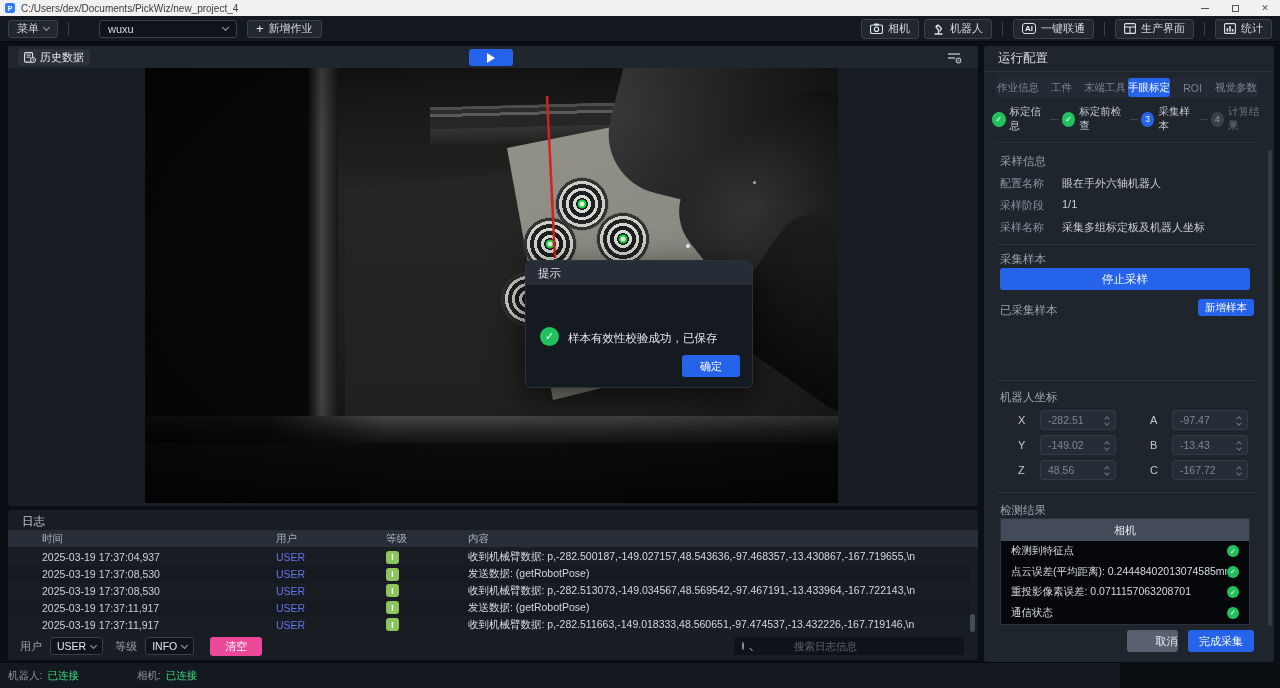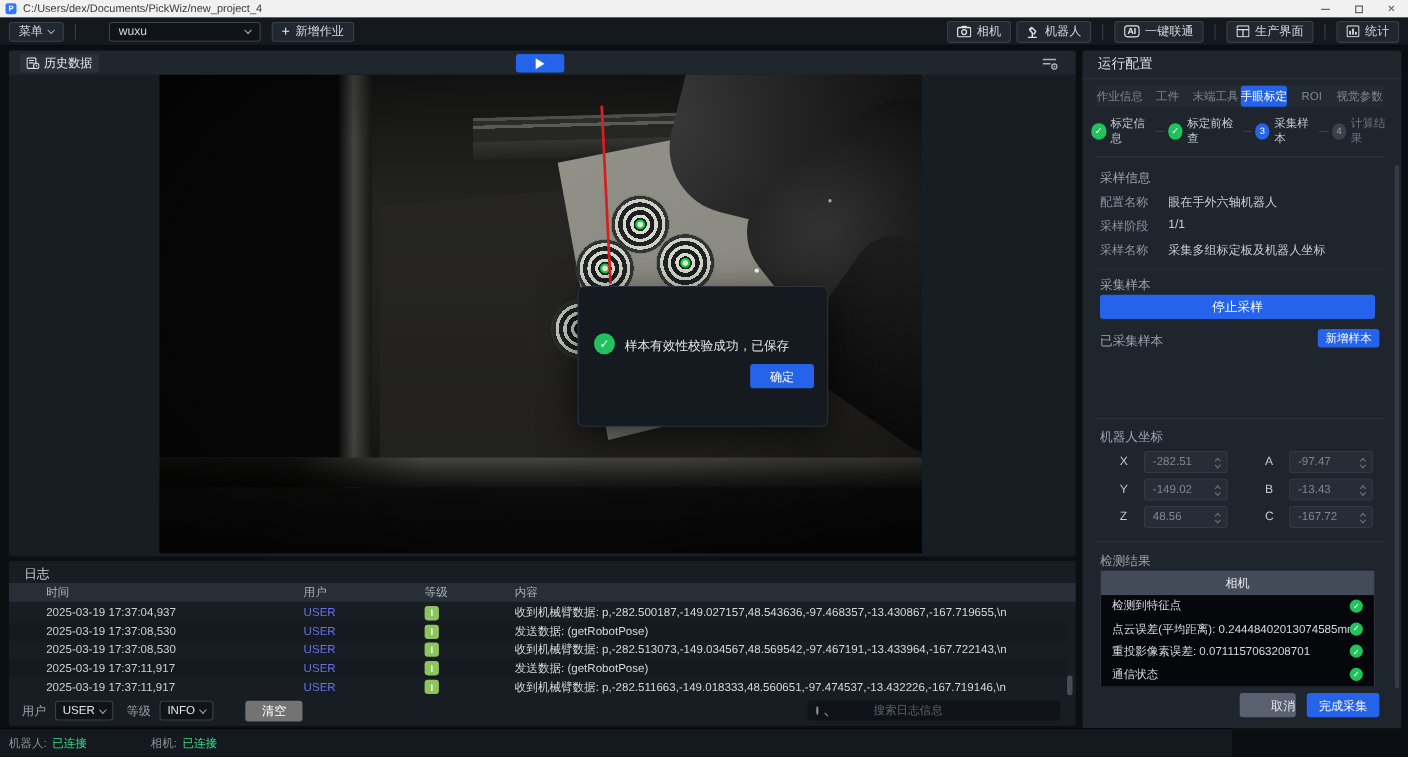--- a/index.html
+++ b/index.html
@@ -83,21 +83,21 @@
   .log-row { display:flex; align-items:center; height:16.8px; font-size:10.5px; }
   .log-row:nth-child(even) { background:#151a20; }
   .log-row .c-time { color:#ccd1d8; }
   .log-row .c-user { color:#6674e8; }
   .lvl-badge { width:13px; height:13px; border-radius:3px; background:#8ec45e; color:#fff; font-size:8.5px; font-weight:bold; display:flex; align-items:center; justify-content:center; }
   .log-row .c-content { color:#d3d8de; }
   .log-scroll { position:absolute; right:3px; bottom:28px; width:5px; height:18px; border-radius:3px; background:#454d59; }
   .log-controls { position:absolute; left:0; bottom:2px; width:100%; height:24px; display:flex; align-items:center; font-size:11px; color:#98a1ab; }
   .log-controls .lab { margin-left:12px; }
   .mini-select { height:18px; min-width:46px; background:#10141a; border:1px solid #394049; border-radius:3px; display:flex; align-items:center; gap:5px; padding:0 6px; color:#e3e7ec; font-size:10.5px; margin-left:8px; cursor:pointer; }
-  .clear-btn { margin-left:29px; width:52px; height:19px; background:#737373; border-radius:3px; color:#fff; font-size:11px; display:flex; align-items:center; justify-content:center; cursor:pointer; }
+  .clear-btn { margin-left:16px; width:52px; height:19px; background:#ec4899; border-radius:3px; color:#fff; font-size:11px; display:flex; align-items:center; justify-content:center; cursor:pointer; }
   .search-box { position:absolute; right:14px; bottom:5px; width:230px; height:18px; background:#0f1319; border-radius:3px; display:flex; align-items:center;gap:44px; }
   .search-ico { width:8px; height:8px; border:1.4px solid #8a93a0; border-radius:50%; margin-left:8px; position:relative; }
   .search-ico:after { content:""; position:absolute; left:6px; top:6px; width:4px; height:1.4px; background:#8a93a0; transform:rotate(45deg); }
   .search-input { flex:1; background:transparent; border:none; outline:none; color:#cfd4da; font-size:10.5px; padding:0 6px; font-family:"Liberation Sans",sans-serif; }
   .search-input::placeholder { color:#5b6470; }
   .search-sep { width:1px; height:10px; background:#39404a; }
   .search-nav { width:20px; height:100%; display:flex; align-items:center; justify-content:center; cursor:pointer; }
 
   
   .rpanel { position:absolute; left:984px; top:46px; width:290px; height:616px; background:#1f252d; border-radius:3px; }
@@ -269,20 +269,21 @@
       <div class="cam-rail-bot"></div>
       <div class="cam-bot-dark"></div>
       <svg class="redline-svg" width="693" height="435">
           <line x1="402" y1="28" x2="410" y2="190" stroke="#d61f1f" stroke-width="2.5"></line>
         </svg>
       <div class="vignette"></div>
     </div>
   </div>
 
   <div class="modal">
+    <div class="modal-head">提示</div>
     <div class="modal-body">
       <div class="modal-check">✓</div>
       <div class="modal-msg">样本有效性校验成功，已保存</div>
       <div class="modal-ok">确定</div>
     </div>
   </div>
 
   <div class="logpanel">
     <div class="log-title">日志</div>
     <div class="log-headrow">

